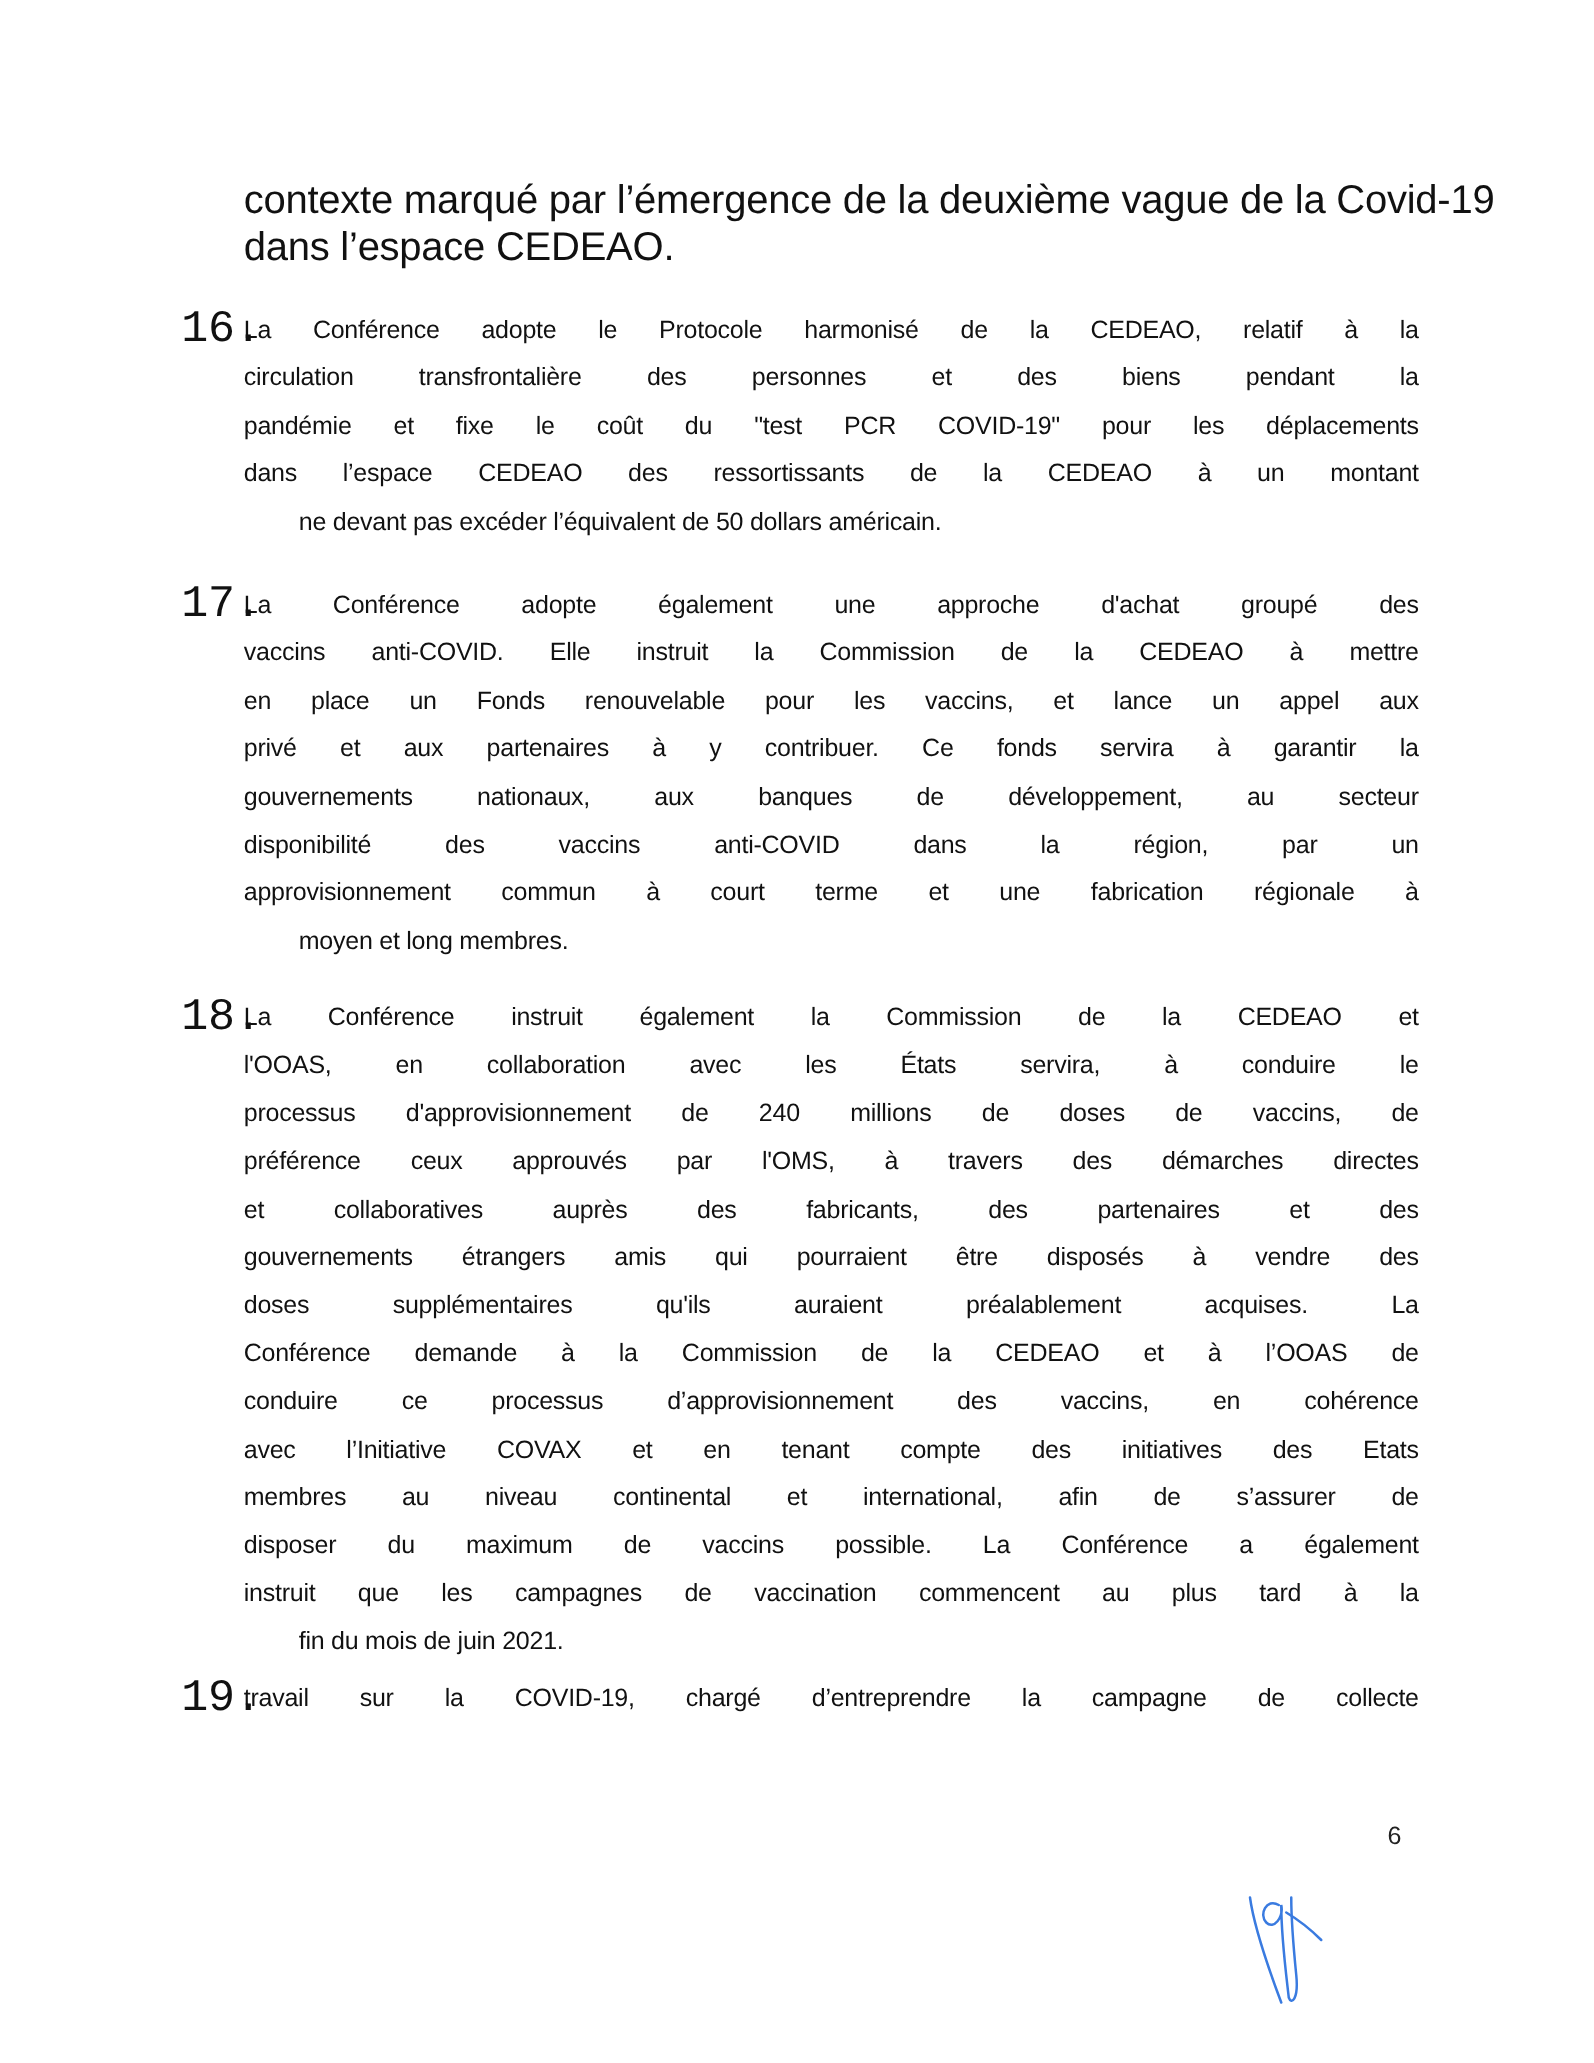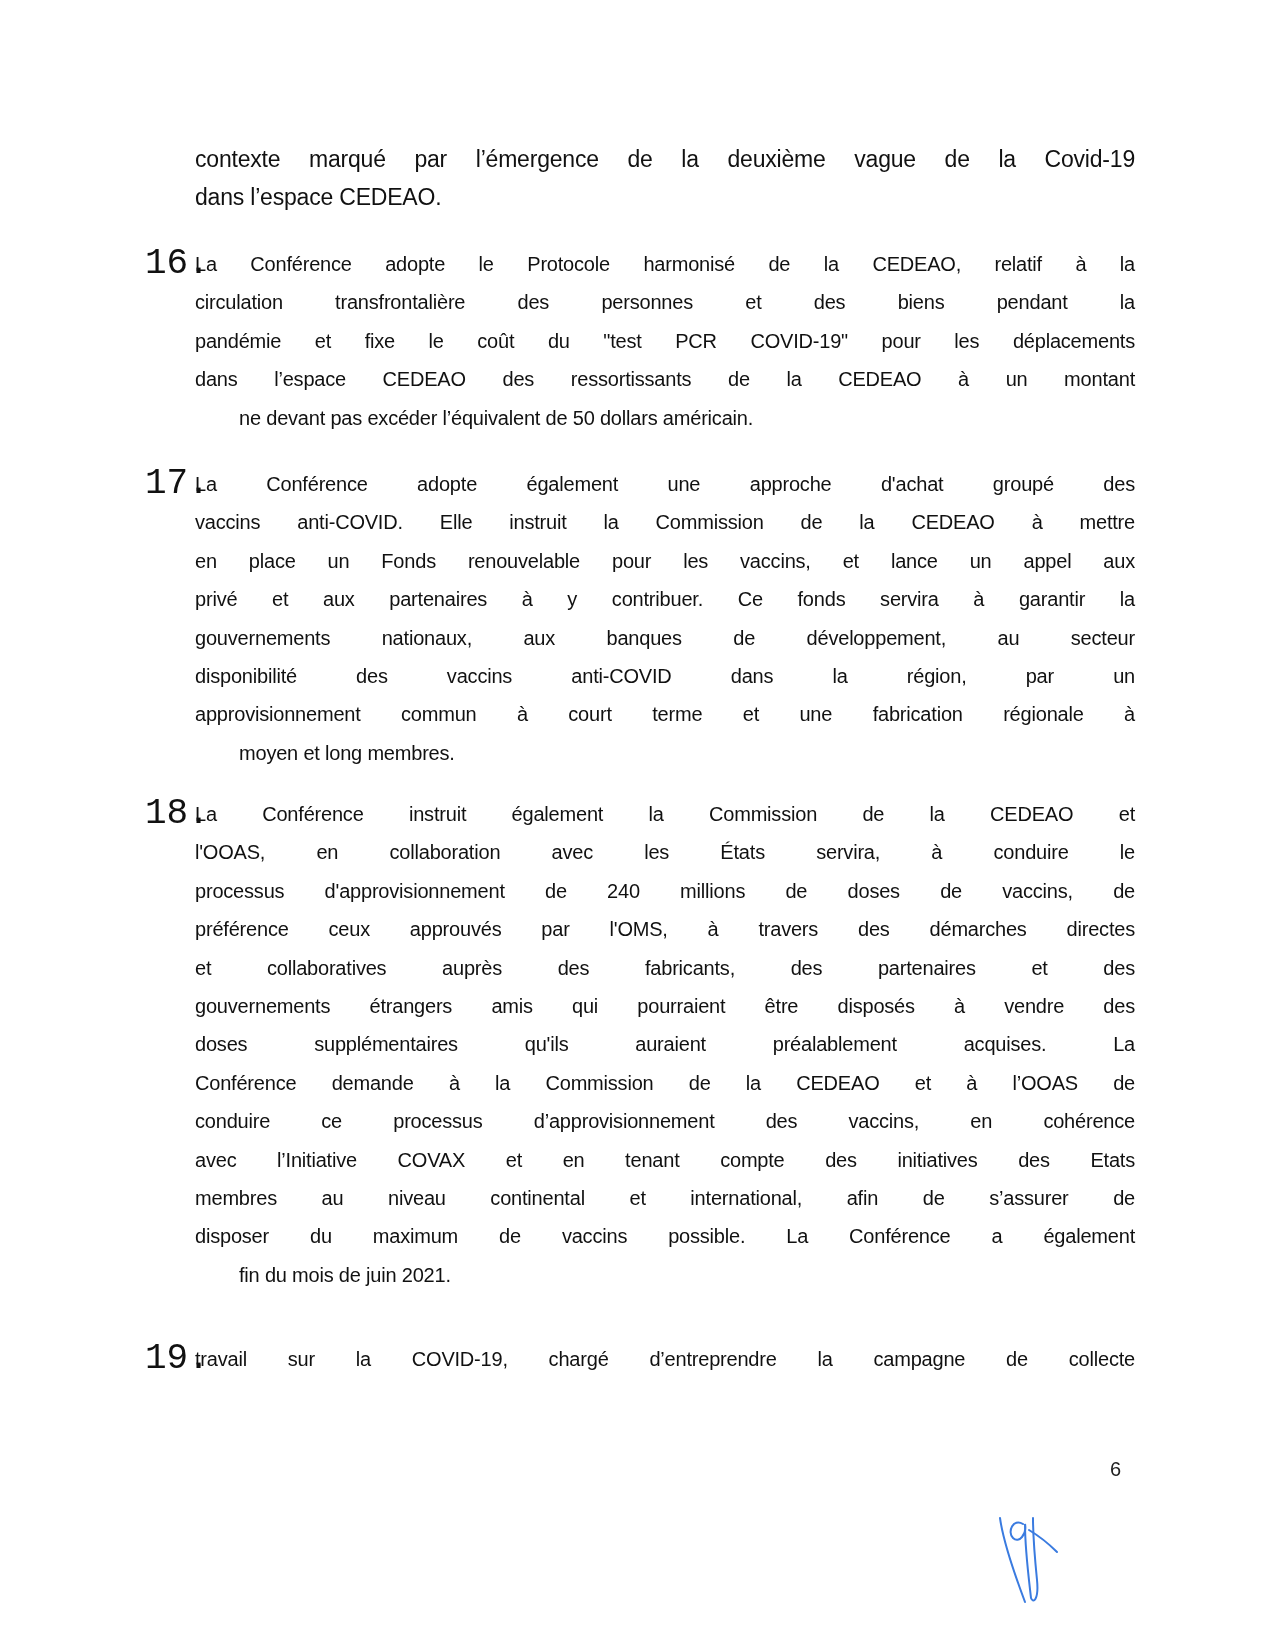--- a/index.html
+++ b/index.html
@@ -3,21 +3,21 @@
 <meta charset="utf-8">
 <style>
   html, body { margin: 0; padding: 0; background: #ffffff; }
   body { width: 1275px; height: 1650px; position: relative; overflow: hidden; }
   .page {
     position: absolute; left: 0; top: 0; width: 1275px; height: 1650px;
     font-family: "Liberation Sans", sans-serif; color: #111111;
   }
   .text-block {
     position: absolute; left: 195px; width: 940px;
-    font-size: 23px; line-height: 38.4px; letter-spacing: -0.2px;
+    font-size: 32px; line-height: 38.4px; letter-spacing: -0.2px;
     text-align: justify;
   }
   .text-block .line { display: block; text-align: justify; text-align-last: justify; white-space: nowrap; }
   .text-block .line.last { text-align-last: left; }
   .para { position: absolute; left: 145px; width: 990px; }
   .para .num {
     position: absolute; left: 0; top: 0; width: 50px;
     font-size: 36px; line-height: 38.4px; letter-spacing: -0.2px; font-family: Liberation Mono, monospace;
   }
   .para .body { position: absolute; left: 50px; width: 940px;
@@ -73,20 +73,21 @@
       <span class="line">processus d'approvisionnement de 240 millions de doses de vaccins, de</span>
       <span class="line">préférence ceux approuvés par l'OMS, à travers des démarches directes</span>
       <span class="line">et collaboratives auprès des fabricants, des partenaires et des</span>
       <span class="line">gouvernements étrangers amis qui pourraient être disposés à vendre des</span>
       <span class="line">doses supplémentaires qu'ils auraient préalablement acquises. La</span>
       <span class="line">Conférence demande à la Commission de la CEDEAO et à l’OOAS de</span>
       <span class="line">conduire ce processus d’approvisionnement des vaccins, en cohérence</span>
       <span class="line">avec l’Initiative COVAX et en tenant compte des initiatives des Etats</span>
       <span class="line">membres au niveau continental et international, afin de s’assurer de</span>
       <span class="line">disposer du maximum de vaccins possible. La Conférence a également</span>
+      <span class="line">instruit que les campagnes de vaccination commencent au plus tard à la</span>
       <span class="line last">fin du mois de juin 2021.</span>
     </div>
   </div>
 
   <div class="para" style="top:1340px;">
     <span class="num">19.</span>
     <div class="body">
       <span class="line">travail sur la COVID-19, chargé d’entreprendre la campagne de collecte</span>
     </div>
   </div>

